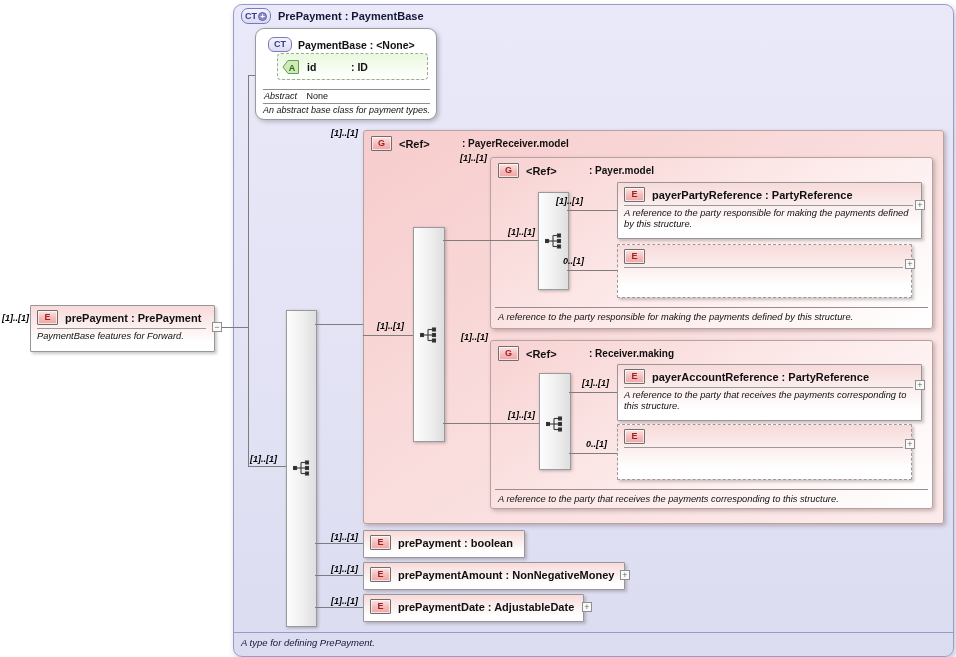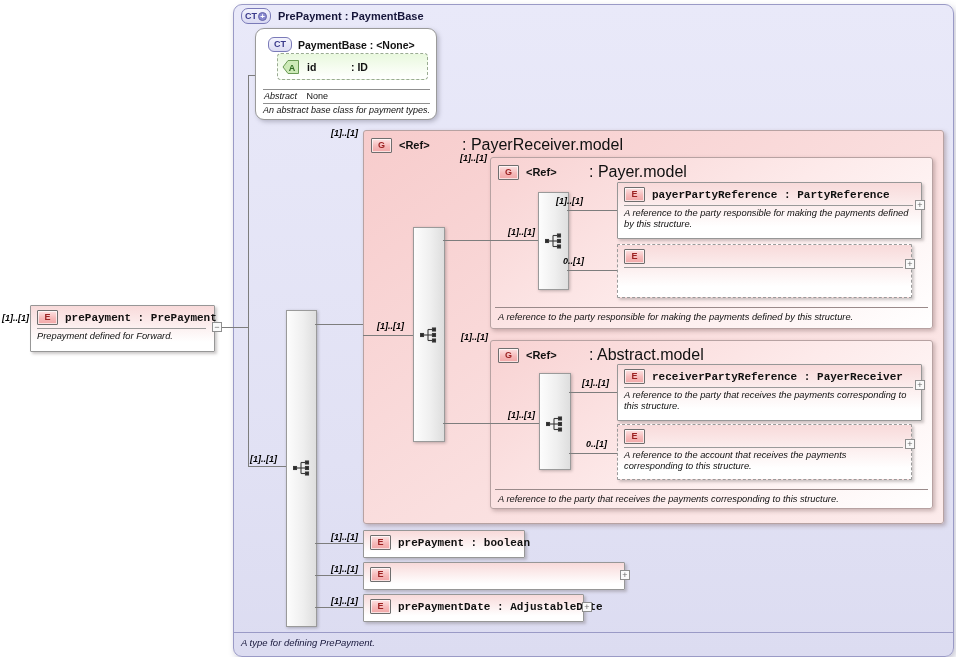--- a/index.html
+++ b/index.html
@@ -27,31 +27,31 @@
   .facet .flbl{font-style:italic;display:inline-block;width:40px;}
   .facet .fval{font-weight:normal;}
   .bnote{position:absolute;left:7px;top:76px;right:5px;font-style:italic;font-size:9px;color:#111;}
 
   
   .ebox{position:absolute;border:1px solid #979797;border-radius:1px;
     background:linear-gradient(180deg,#f8dada 0%,#fcefef 45%,#ffffff 80%);
     box-shadow:2px 2px 3px rgba(110,100,100,.35);}
   .ebox.dashed{border-style:dashed;border-color:#9a9a9a;}
   .trow{display:flex;align-items:center;gap:7px;padding:4px 6px 0 6px;}
-  .etitle{font-size:11px;font-weight:bold;color:#101010;white-space:nowrap;font-family:Liberation Mono, monospace;}
+  .etitle{font-size:11px;font-weight:bold;color:#101010;white-space:nowrap;}
   .esep{height:1px;background:#9a9a9a;margin:3px 8px 0 6px;}
   .enote{padding:2px 6px 0 6px;font-style:italic;font-size:9.3px;line-height:1.18;color:#101010;}
 
   
   .gbox{position:absolute;border:1px solid #b7a2a2;border-radius:3px;box-shadow:2px 2px 4px rgba(120,90,90,.4);}
   .gbox.outer{background:linear-gradient(145deg,#f7cccc 0%,#fadfdf 55%,#fcebeb 100%);}
   .gbox.inner{background:linear-gradient(145deg,#f8d2d2 0%,#fdeaea 50%,#ffffff 100%);}
   .ghead{display:flex;align-items:center;gap:7px;padding:5px 7px 0 7px;}
   .gname{font-size:11px;font-weight:bold;color:#101010;display:inline-block;width:56px;}
-  .gtype{font-size:16px;font-weight:normal;color:#101010;white-space:nowrap;}
+  .gtype{font-size:10px;font-weight:bold;color:#101010;white-space:nowrap;}
   .gfootsep{position:absolute;left:4px;right:4px;height:1px;background:#9a8a8a;}
   .gfootnote{position:absolute;left:7px;right:6px;font-style:italic;font-size:9.3px;color:#101010;}
 
   
   .bar{position:absolute;background:linear-gradient(90deg,#fdfdfd 0%,#efefef 55%,#dedede 100%);
     border:1px solid #9a9a9a;box-shadow:1px 1px 3px rgba(0,0,0,.25);display:flex;align-items:flex-start;justify-content:center;}
   .bar svg{position:absolute;}
 
   
   .eic{width:19px;height:13px;flex:0 0 19px;border:1px solid #6e6e6e;border-radius:1px;
@@ -132,21 +132,21 @@
       <span class="gtype">: Payer.model</span>
     </div>
     <div class="gfootsep" style="bottom:20px;"></div>
     <div class="gfootnote" style="bottom:6px;">A reference to the party responsible for making the payments defined by this structure.</div>
   </div>
 
   <div class="gbox inner" style="left:490px;top:340px;width:441px;height:167px;">
     <div class="ghead">
       <span class="eic">G</span>
       <span class="gname">&lt;Ref&gt;</span>
-      <span class="gtype">: Abstract.model</span>
+      <span class="gtype">: Receiver.making</span>
     </div>
     <div class="gfootsep" style="bottom:18px;"></div>
     <div class="gfootnote" style="bottom:4px;">A reference to the party that receives the payments corresponding to this structure.</div>
   </div>
 
   <div class="bar" style="left:286px;top:310px;width:29px;height:315px;">
     <svg width="18" height="18" viewBox="0 0 18 18" style="top:148px;">
       <g stroke="#3a3a3a" stroke-width="1.1" fill="#2a2a2a">
         <line x1="2" y1="9" x2="8" y2="9"></line>
           <line x1="8" y1="3.5" x2="8" y2="14.5"></line>
@@ -205,63 +205,63 @@
       </g>
     </svg>
   </div>
 
   <div class="ebox" style="left:30px;top:305px;width:183px;height:45px;">
     <div class="trow">
       <span class="eic">E</span>
       <span class="etitle">prePayment : PrePayment</span>
     </div>
     <div class="esep"></div>
-    <div class="enote">Prepayment defined for Forward.</div>
+    <div class="enote">PaymentBase features for Forward.</div>
   </div>
 
   <div class="ebox" style="left:617px;top:182px;width:303px;height:55px;">
     <div class="trow">
       <span class="eic">E</span>
       <span class="etitle">payerPartyReference : PartyReference</span>
     </div>
     <div class="esep"></div>
     <div class="enote">A reference to the party responsible for making the payments defined by this structure.</div>
   </div>
   <div class="ebox dashed" style="left:617px;top:244px;width:293px;height:52px;">
     <div class="trow">
       <span class="eic">E</span>
     </div>
     <div class="esep"></div>
   </div>
 
   <div class="ebox" style="left:617px;top:364px;width:303px;height:55px;">
     <div class="trow">
       <span class="eic">E</span>
-      <span class="etitle">receiverPartyReference : PayerReceiver</span>
+      <span class="etitle">payerAccountReference : PartyReference</span>
     </div>
     <div class="esep"></div>
     <div class="enote">A reference to the party that receives the payments corresponding to this structure.</div>
   </div>
   <div class="ebox dashed" style="left:617px;top:424px;width:293px;height:54px;">
     <div class="trow">
       <span class="eic">E</span>
     </div>
     <div class="esep"></div>
-    <div class="enote">A reference to the account that receives the payments corresponding to this structure.</div>
   </div>
 
   <div class="ebox" style="left:363px;top:530px;width:160px;height:26px;">
     <div class="trow">
       <span class="eic">E</span>
       <span class="etitle">prePayment : boolean</span>
     </div>
   </div>
   <div class="ebox" style="left:363px;top:562px;width:260px;height:26px;">
     <div class="trow">
       <span class="eic">E</span>
+      <span class="etitle">prePaymentAmount : NonNegativeMoney</span>
     </div>
   </div>
   <div class="ebox" style="left:363px;top:594px;width:219px;height:26px;">
     <div class="trow">
       <span class="eic">E</span>
       <span class="etitle">prePaymentDate : AdjustableDate</span>
     </div>
   </div>
 
   <div class="hline" style="left:222px;top:327px;width:26px;"></div>

